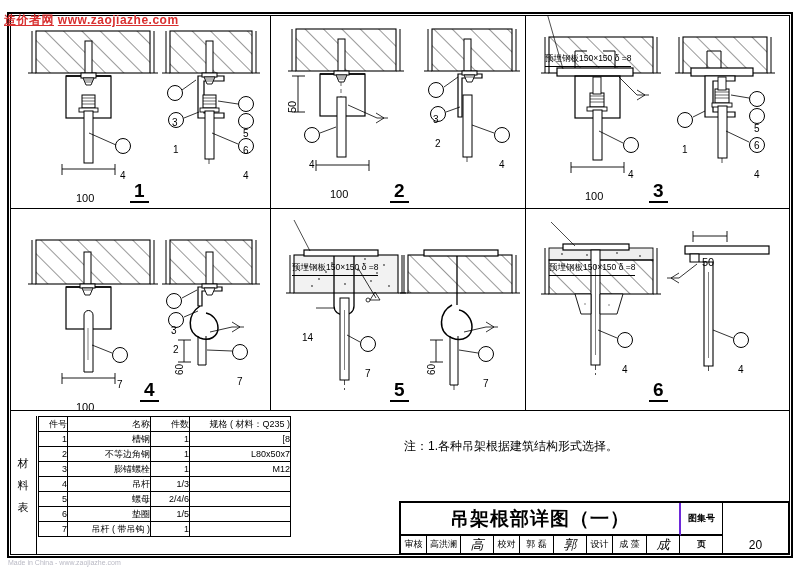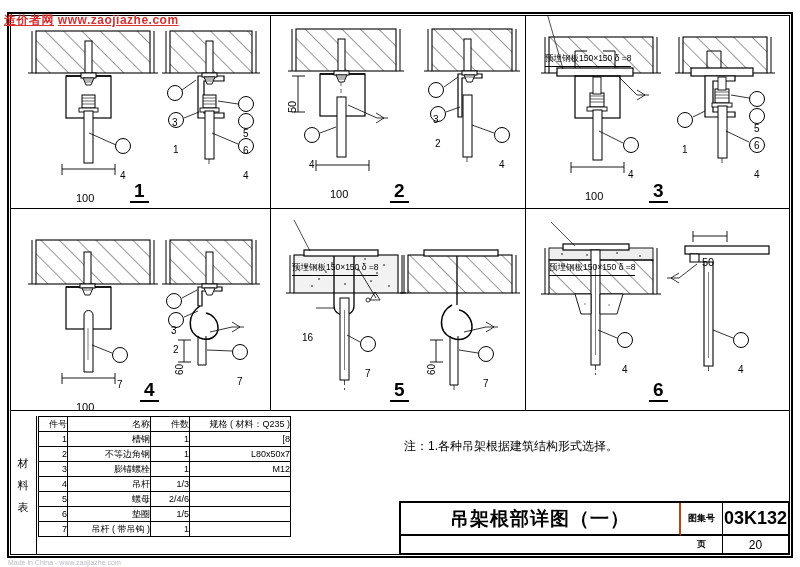--- a/index.html
+++ b/index.html
@@ -23,21 +23,21 @@
   .tbl td,.tbl th{border:1px solid #000;font-size:9px;text-align:right;
      padding:0;height:14px;font-weight:normal;line-height:14px;}
   .matlbl{position:absolute;left:10px;top:416px;width:26px;height:139px;
      border-right:1px solid #000;display:flex;flex-direction:column;
      align-items:center;justify-content:center;font-size:11px;gap:7px;}
   .notes{position:absolute;left:404px;top:437px;font-size:12px;line-height:19px;}
   .notes .n2{padding-left:16px;}
   .tblock{position:absolute;left:399px;top:501px;width:391px;height:54px;
           border:2px solid #000;box-sizing:border-box;}
   .tb-title{position:absolute;left:0;top:0;width:280px;height:33px;
-     border-right:2px solid #c2410c;border-bottom:2px solid #000;box-sizing:border-box;
+     border-right:2px solid #6d28d9;border-bottom:2px solid #000;box-sizing:border-box;
      display:flex;align-items:center;justify-content:center;
      font-size:19px;font-weight:bold;letter-spacing:1px;}
   .tb-atlas-lbl{position:absolute;left:280px;top:0;width:42px;height:33px;
      border-right:1px solid #000;border-bottom:2px solid #000;box-sizing:border-box;
      display:flex;align-items:center;justify-content:center;font-size:9px;font-weight:bold;}
   .tb-atlas-val{position:absolute;left:322px;top:0;right:0;height:33px;
      border-bottom:2px solid #000;box-sizing:border-box;
      display:flex;align-items:center;justify-content:center;font-size:18px;font-weight:bold;}
   .tb-page-lbl{position:absolute;left:280px;top:33px;width:42px;bottom:0;
      border-right:1px solid #000;box-sizing:border-box;
@@ -459,21 +459,21 @@
       <line x1="158" y1="152" x2="171" y2="152" stroke="#000" stroke-width="0.9"></line>
 
       <line x1="192" y1="122" x2="214" y2="117" stroke="#000" stroke-width="0.8"></line>
       <line x1="214" y1="117" x2="226" y2="117" stroke="#000" stroke-width="0.8"></line>
       <path d="M214 112 L222 117 L214 122" fill="none" stroke="#000" stroke-width="0.8"></path>
 
       <line x1="187" y1="140" x2="206" y2="143" stroke="#000" stroke-width="0.8"></line>
       <circle cx="214" cy="144" r="7.5" fill="#fff" stroke="#000" stroke-width="1"></circle>
     </g>
   </svg>
-  <div class="plabel" style="left:30px;top:92px;font-size:10px;">16</div>
+  <div class="plabel" style="left:30px;top:92px;font-size:10px;">14</div>
   <div class="plabel" style="left:154px;top:135px;font-size:10px;transform:rotate(-90deg);transform-origin:left top;">60</div>
   <div class="plabel" style="left:93px;top:128px;font-size:10px;">7</div>
   <div class="plabel" style="left:211px;top:138px;font-size:10px;">7</div>
   <div class="pnum" style="left:118px;top:170px;">5</div>
 </div>
 
 <div class="panel" style="left:527px;top:210px;width:263px;height:198px;">
   <div class="plabel ul" style="left:22px;top:22px;">预埋钢板150×150   δ =8</div>
   <svg width="263" height="198" viewBox="0 0 263 198">
     <defs>
@@ -601,16 +601,26 @@
     </tbody>
 </table>
 
 <div class="notes">
   <div>注：1.各种吊架根据建筑结构形式选择。</div>
 </div>
 
 <div class="tblock">
   <div class="tb-title">吊架根部详图（一）</div>
   <div class="tb-atlas-lbl">图集号</div>
-  <div class="tb-atlas-val">03K132</div>
   <div class="tb-page-lbl">页</div>
   <div class="tb-page-val">20</div>
+  <div class="sigrow" id="sigrow">
+      <div class="sig-l">审核</div>
+      <div class="sig-n">高洪澜</div>
+      <div class="sig-s">高</div>
+      <div class="sig-l">校对</div>
+      <div class="sig-n">郭 磊</div>
+      <div class="sig-s">郭</div>
+      <div class="sig-l">设计</div>
+      <div class="sig-n">成 藻</div>
+      <div class="sig-s">成</div>
+    </div>
 </div>
 
 </body></html>

